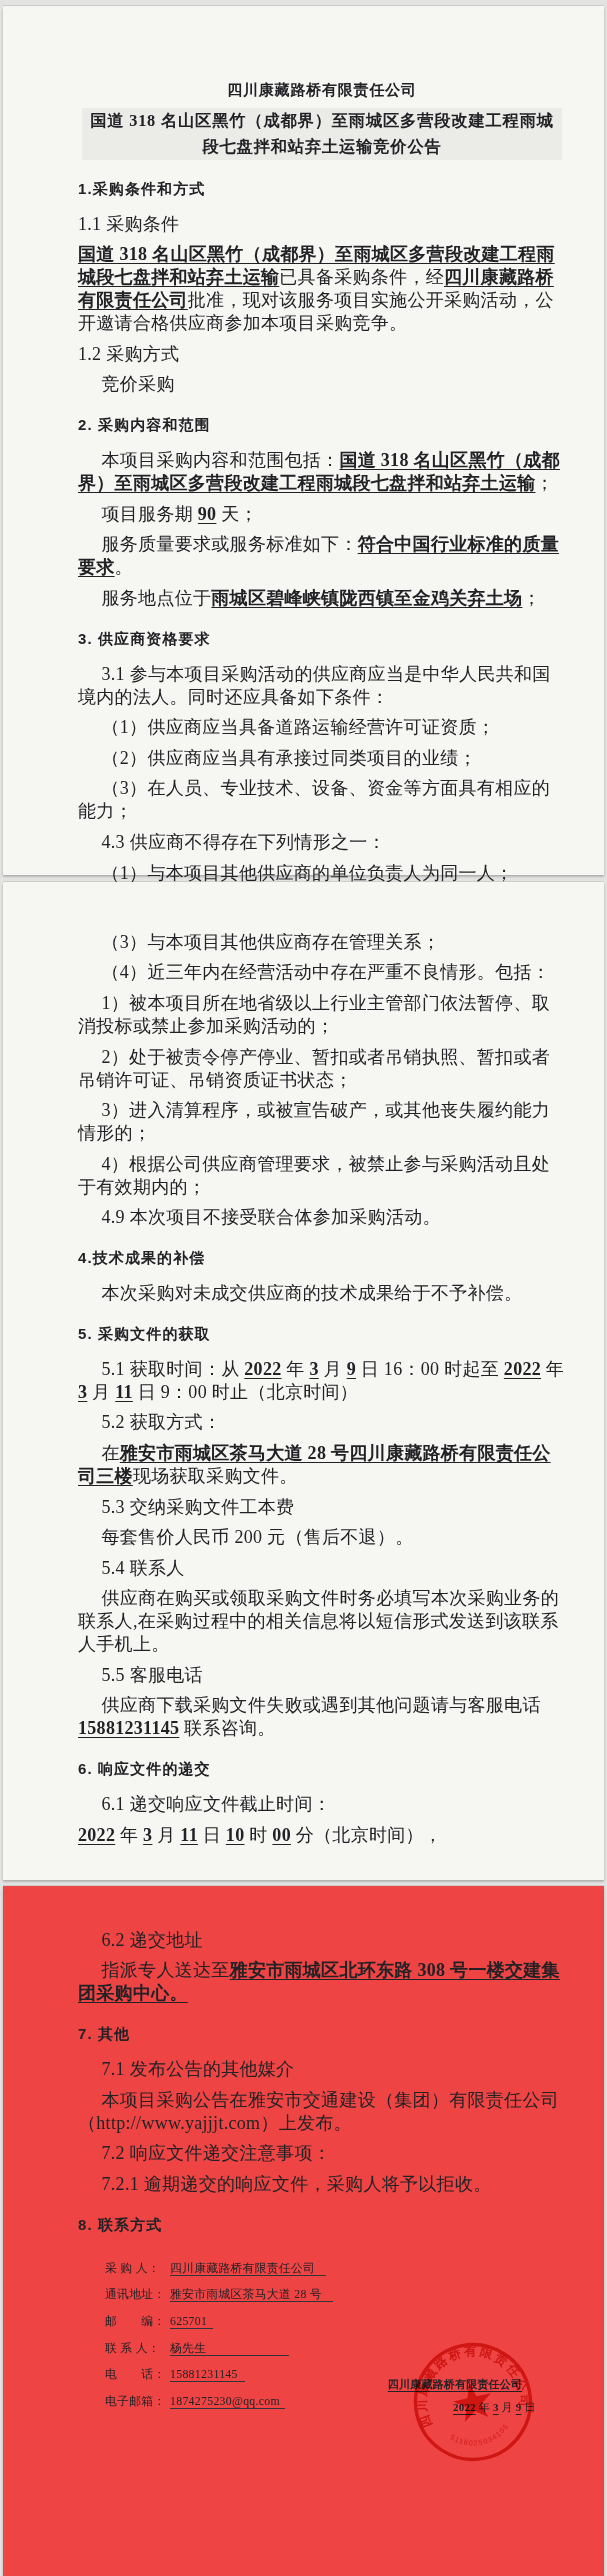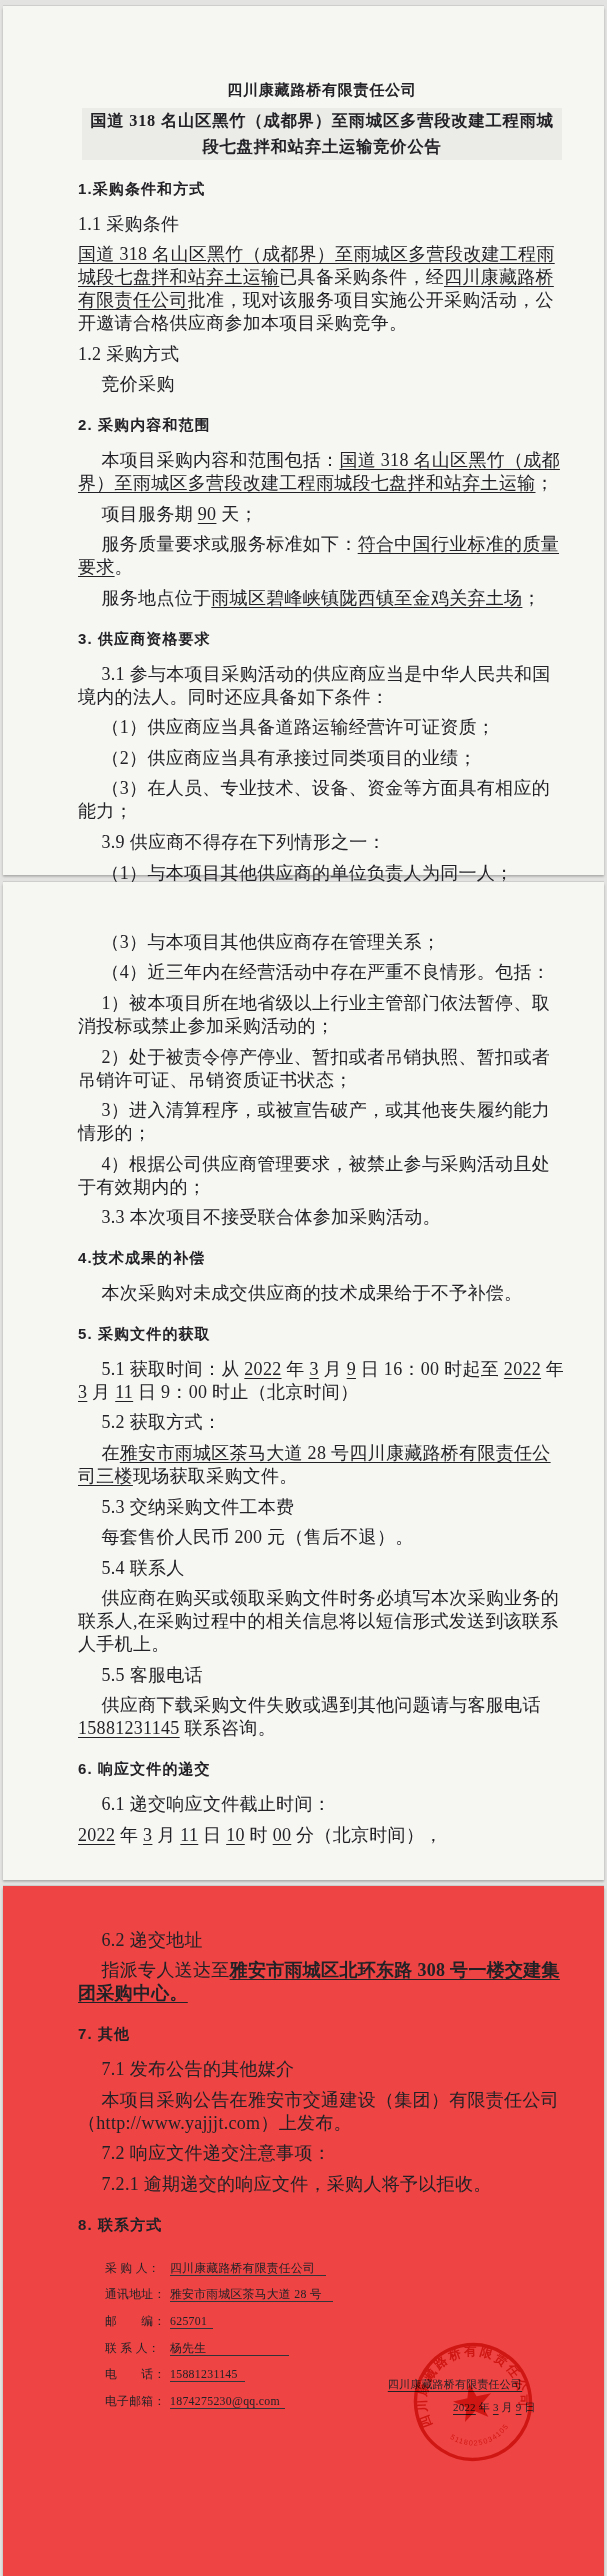--- a/index.html
+++ b/index.html
@@ -13,21 +13,21 @@
   .t1{margin:0;padding-top:73px;text-align:center;font-size:15px;font-weight:600;
       letter-spacing:0.8px;line-height:23px;}
   .t2{margin:6px 4px 0;text-align:center;font-size:16.3px;font-weight:bold;
       line-height:26px;letter-spacing:0.8px;background:rgba(60,60,60,.055);}
   .h{font-family:"Liberation Sans","DejaVu Sans",sans-serif;font-weight:bold;
      font-size:15px;letter-spacing:1.1px;margin:18px 0 13.7px;line-height:21px;}
   p.b{font-size:18px;line-height:23px;margin:0 0 7.6px;letter-spacing:0.3px;}
   .ind{text-indent:23.5px;}
   .pt{padding-top:49px;margin-top:0;}
   .pt3{padding-top:43px;margin-top:0;}
-  .u{text-decoration:underline;text-underline-offset:3px;}
+  .u{text-decoration:underline;text-underline-offset:3px;font-weight:bold;}
   .bold{font-weight:bold;}
   .contact{margin:20px 0 0 27px;}
   .crow{font-size:11.8px;line-height:26.6px;margin:0;letter-spacing:0.3px;}
   .crow .lab{display:inline-block;width:65px;}
   .crow .val{border-bottom:0.8px solid #33333a;}
   .pr14{padding-right:10.6px;} .pr8{padding-right:6px;} .pr110{padding-right:83px;}
   .pr10{padding-right:7.6px;} .pr6{padding-right:4.6px;}
   .sign{position:absolute;top:490px;left:376px;width:152px;text-align:center;
         font-size:11px;letter-spacing:0.2px;line-height:16.7px;}
   .sign .date{margin-top:6px;text-align:right;margin-right:-4.6px;}
@@ -52,33 +52,33 @@
   <p class="b ind"><span>本项目采购内容和范围包括：</span><span class="u">国道 318 名山区黑竹（成都界）至雨城区多营段改建工程雨城段七盘拌和站弃土运输</span><span>；</span></p>
   <p class="b ind"><span>项目服务期 </span><span class="u">90</span><span> 天；</span></p>
   <p class="b ind"><span>服务质量要求或服务标准如下：</span><span class="u">符合中国行业标准的质量要求</span><span>。</span></p>
   <p class="b ind"><span>服务地点位于</span><span class="u">雨城区碧峰峡镇陇西镇至金鸡关弃土场</span><span>；</span></p>
 
   <p class="h">3.  供应商资格要求</p>
   <p class="b ind">3.1 参与本项目采购活动的供应商应当是中华人民共和国境内的法人。同时还应具备如下条件：</p>
   <p class="b ind">（1）供应商应当具备道路运输经营许可证资质；</p>
   <p class="b ind">（2）供应商应当具有承接过同类项目的业绩；</p>
   <p class="b ind">（3）在人员、专业技术、设备、资金等方面具有相应的能力；</p>
-  <p class="b ind">3.9 供应商不得存在下列情形之一：</p>
+  <p class="b ind">4.3 供应商不得存在下列情形之一：</p>
   <p class="b ind">（1）与本项目其他供应商的单位负责人为同一人；</p>
   <p class="b ind">（2）与本项目其他供应商存在直接控股关系；</p>
 </div>
 
 <div class="page" id="page2">
   <p class="b ind pt">（3）与本项目其他供应商存在管理关系；</p>
   <p class="b ind">（4）近三年内在经营活动中存在严重不良情形。包括：</p>
   <p class="b ind">1）被本项目所在地省级以上行业主管部门依法暂停、取消投标或禁止参加采购活动的；</p>
   <p class="b ind">2）处于被责令停产停业、暂扣或者吊销执照、暂扣或者吊销许可证、吊销资质证书状态；</p>
   <p class="b ind">3）进入清算程序，或被宣告破产，或其他丧失履约能力情形的；</p>
   <p class="b ind">4）根据公司供应商管理要求，被禁止参与采购活动且处于有效期内的；</p>
-  <p class="b ind">3.3 本次项目不接受联合体参加采购活动。</p>
+  <p class="b ind">4.9 本次项目不接受联合体参加采购活动。</p>
 
   <p class="h">4.技术成果的补偿</p>
   <p class="b ind">本次采购对未成交供应商的技术成果给于不予补偿。</p>
 
   <p class="h">5. 采购文件的获取</p>
   <p class="b ind"><span>5.1 获取时间：从 </span><span class="u">2022</span><span> 年 </span><span class="u">3</span><span> 月 </span><span class="u">9</span><span> 日 16：00 时起至 </span><span class="u">2022</span><span> 年 </span><span class="u">3</span><span> 月 </span><span class="u">11</span><span> 日 9：00 时止（北京时间）</span></p>
   <p class="b ind">5.2 获取方式：</p>
   <p class="b ind"><span>在</span><span class="u">雅安市雨城区茶马大道 28 号四川康藏路桥有限责任公司三楼</span><span>现场获取采购文件。</span></p>
   <p class="b ind">5.3 交纳采购文件工本费</p>
   <p class="b ind">每套售价人民币 200 元（售后不退）。</p>

